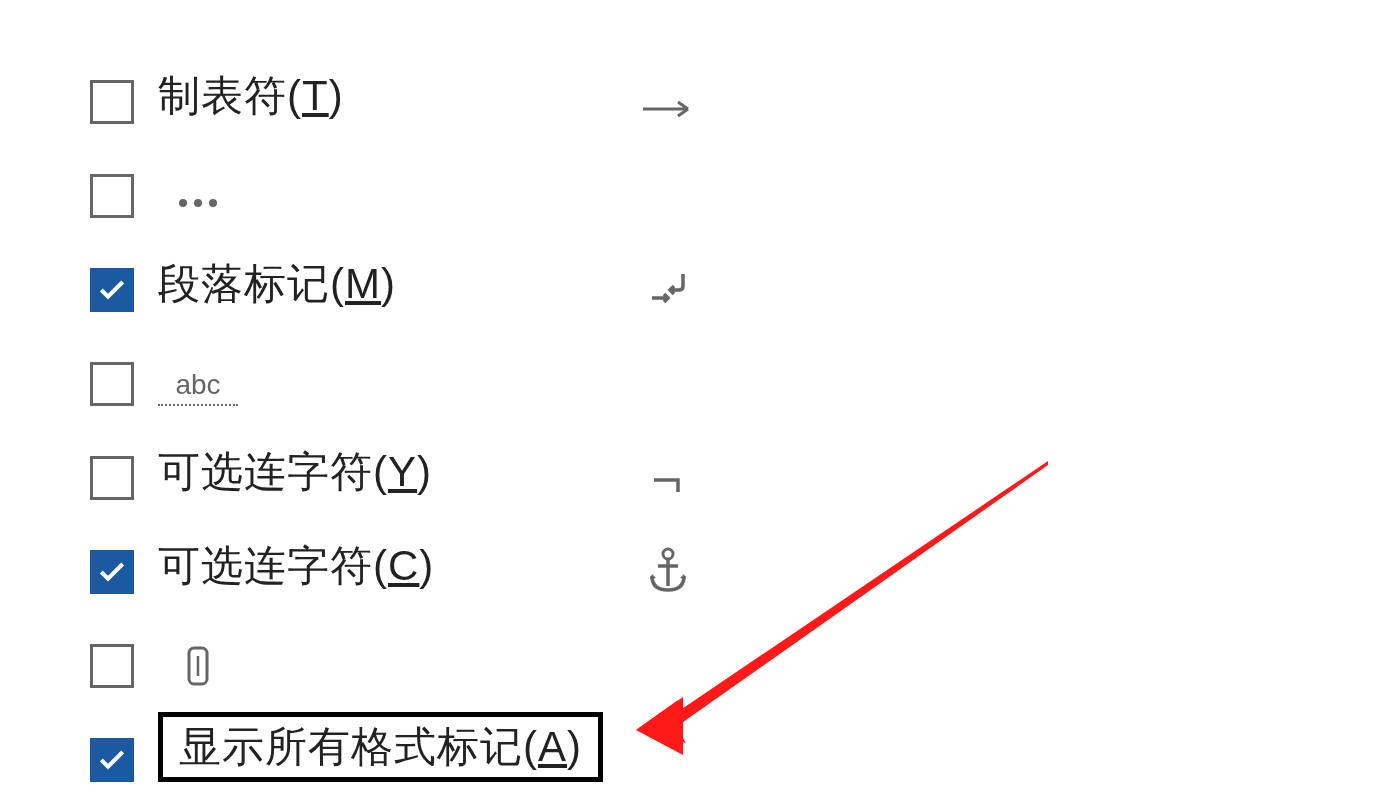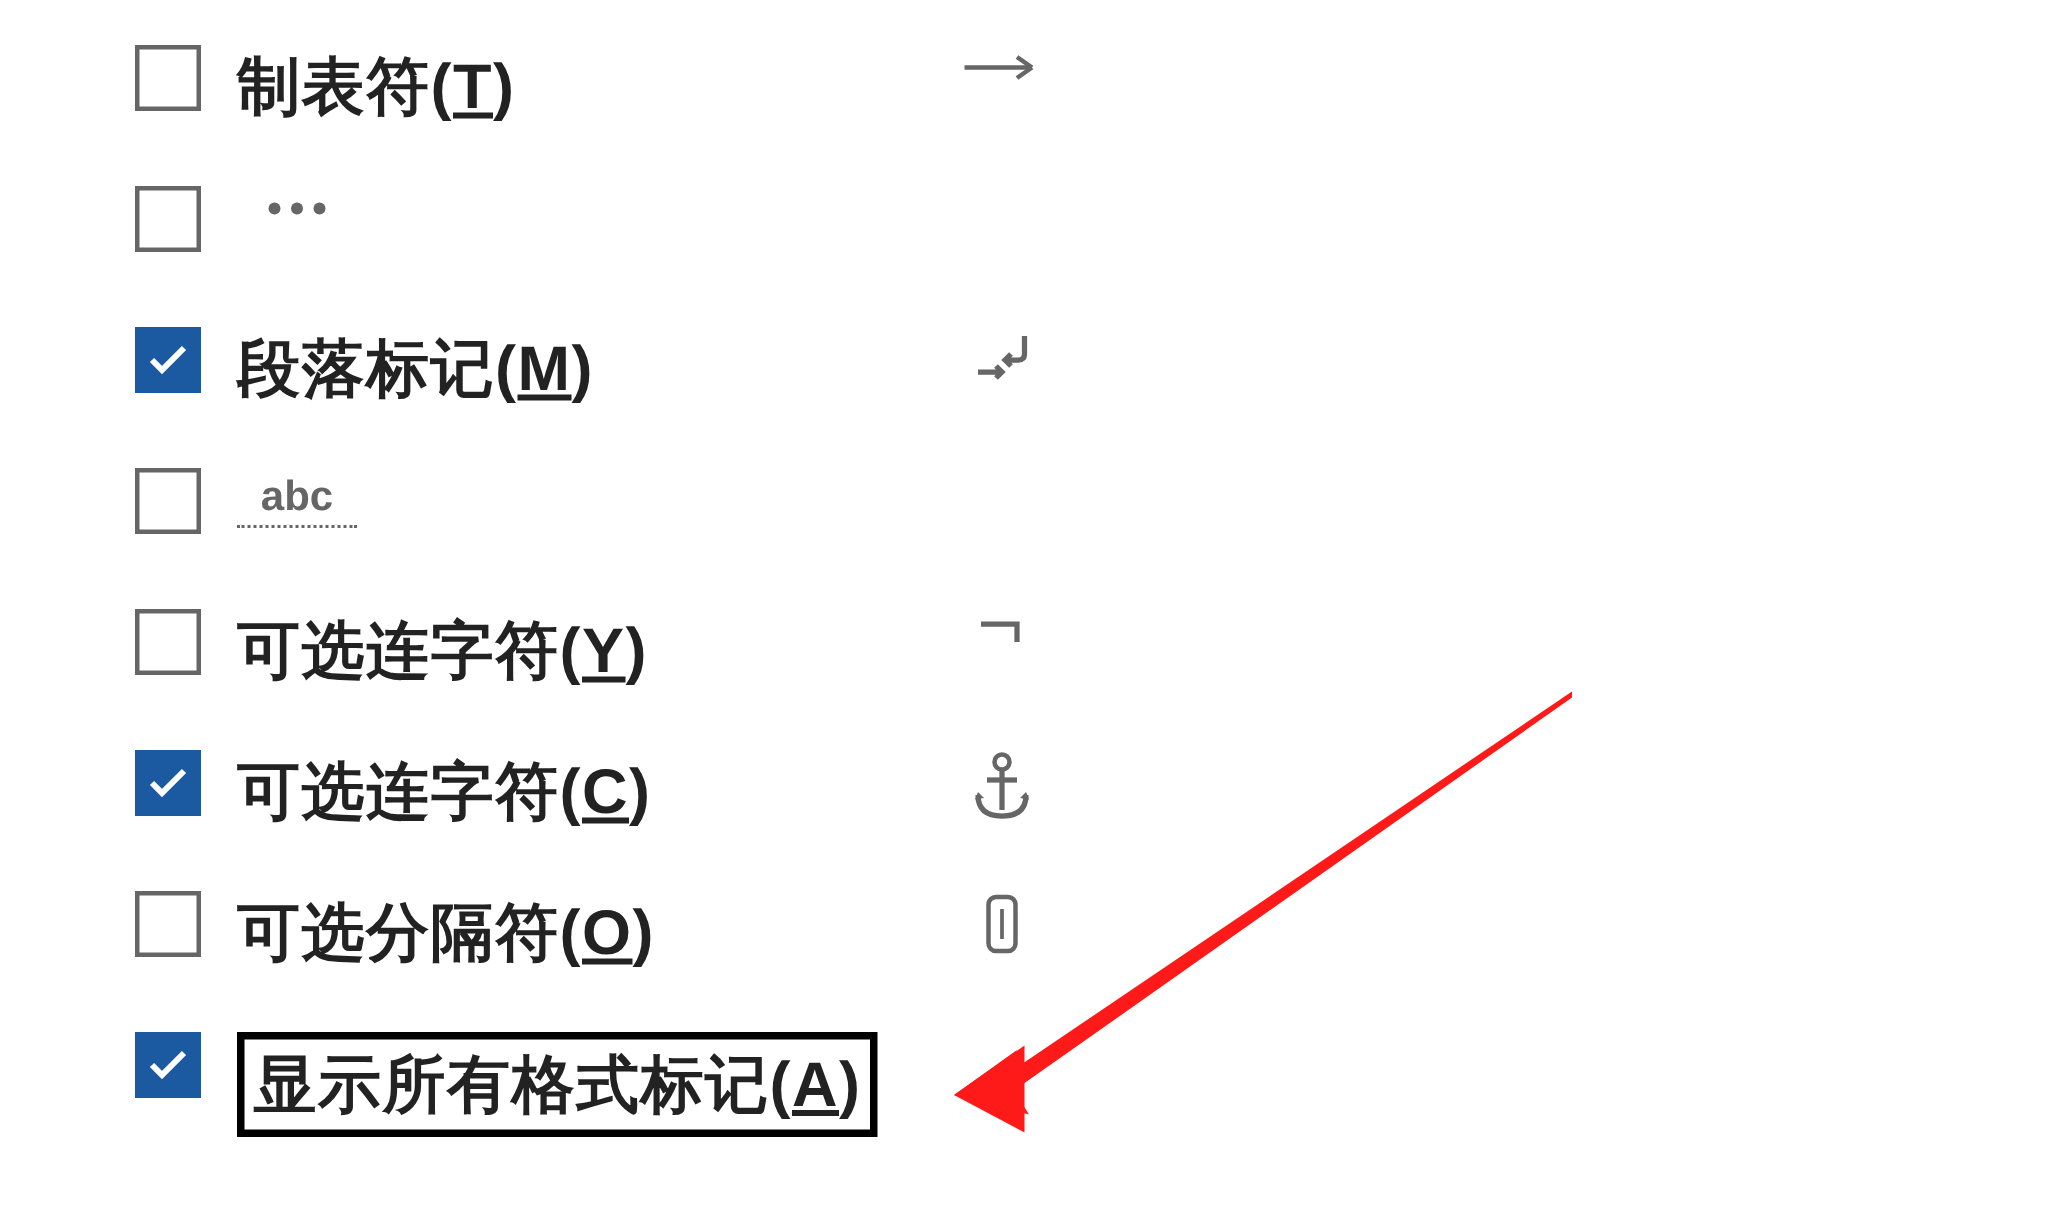--- a/index.html
+++ b/index.html
@@ -7,23 +7,22 @@
     margin: 0;
     padding: 30px 90px;
     font-family: "Microsoft YaHei", "SimSun", sans-serif;
     background: #ffffff;
     width: 1378px;
     height: 808px;
     position: relative;
   }
   .option-row {
     display: flex;
-    align-items: flex-start;
+    align-items: flex-end;
     height: 94px;
-    font-weight: bold;
   }
   .checkbox {
     width: 44px;
     height: 44px;
     border: 3px solid #666;
     flex-shrink: 0;
     display: flex;
     align-items: center;
     justify-content: center;
     margin-right: 24px;
@@ -45,21 +44,21 @@
   }
   .preview {
     width: 80px;
     display: flex;
     align-items: center;
     justify-content: center;
     color: #666;
   }
   .highlight-box {
     border: 5px solid #000;
-    padding: 2px 6px;
+    padding: 2px 16px;
     display: inline-block;
   }
   
   .arrow {
     position: absolute;
     left: 618px;
     top: 455px;
     pointer-events: none;
   }
 </style>
@@ -150,23 +149,20 @@
         <path d="M4 33 L6 28 L10 32" fill="#666"></path>
         <path d="M40 33 L38 28 L34 32" fill="#666"></path>
       </svg>
   </div>
 </div>
 
 <div class="option-row">
   <div class="checkbox">
     
   </div>
-  <div class="label">
-    <span>可选分隔符(</span><span class="underline">O</span><span>)</span>
-  </div>
   <div class="preview">
     <svg width="30" height="44" viewBox="0 0 30 44">
         <rect x="6" y="4" width="18" height="36" rx="5" stroke="#666" stroke-width="3" fill="none"></rect>
         <line x1="15" y1="12" x2="15" y2="32" stroke="#666" stroke-width="2.5"></line>
       </svg>
   </div>
 </div>
 
 <div class="option-row">
   <div class="checkbox checked">

